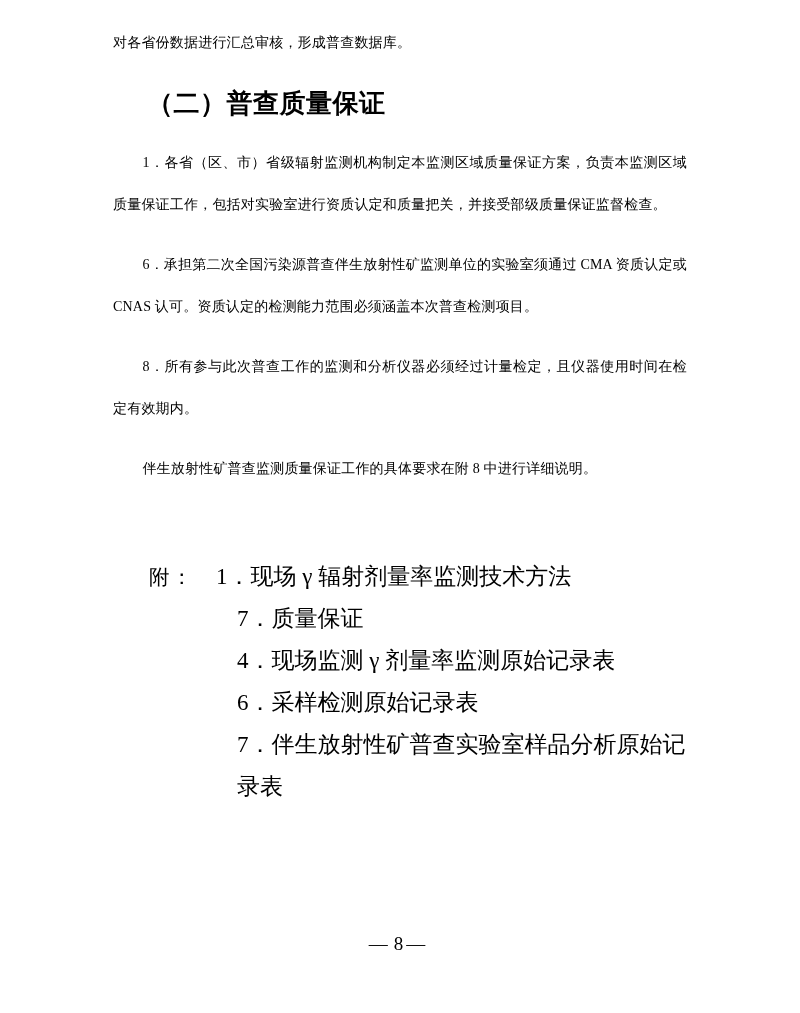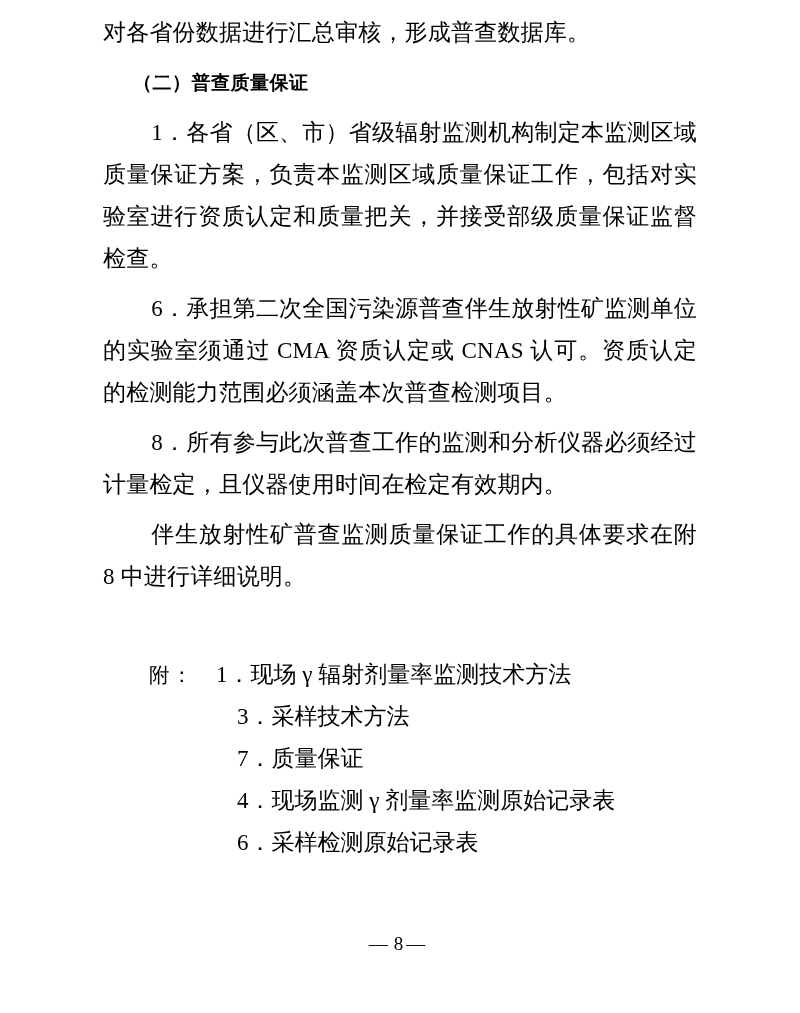--- a/index.html
+++ b/index.html
@@ -19,33 +19,33 @@
     position: relative;
     width: 800px;
     height: 1013px;
     box-sizing: border-box;
     padding: 0 95px;
   }
   .doc-body {
     padding-top: 4px;
   }
   p.para {
-    margin: 8px;
-    font-size: 23px;
+    margin: 18px;
+    font-size: 14px;
     line-height: 42px;
     text-align: justify;
     text-justify: inter-ideograph;
     letter-spacing: 0.2px;
   }
   p.indent {
     text-indent: 2.1em;
   }
   .heading {
     margin: 0;
-    font-size: 19px;
+    font-size: 26px;
     line-height: 42px;
     font-weight: bold;
     font-family: "Liberation Sans", "DejaVu Sans", sans-serif;
     text-indent: 2em;
     letter-spacing: 0.5px;
   }
   .gap-block { height: 48px; }
   .attach-wrap {
     margin: 0;
     padding-left: 54px;
@@ -96,24 +96,24 @@
     <p class="para indent">8．所有参与此次普查工作的监测和分析仪器必须经过计量检定，且仪器使用时间在检定有效期内。</p>
     <p class="para indent">伴生放射性矿普查监测质量保证工作的具体要求在附 8 中进行详细说明。</p>
 
     <div class="gap-block"></div>
 
     <div class="attach-wrap">
       <div class="attach-head-row">
         <span class="attach-label">附：</span>
         <span class="attach-item first">1．现场 γ 辐射剂量率监测技术方法</span>
       </div>
-      <div class="attach-item">3．采样技术方法</div>
       <div class="attach-item">7．质量保证</div>
       <div class="attach-item">4．现场监测 γ 剂量率监测原始记录表</div>
       <div class="attach-item">6．采样检测原始记录表</div>
+      <div class="attach-item">7．伴生放射性矿普查实验室样品分析原始记录表</div>
     </div>
 
   </div>
 
   <div class="footer">
     <span class="pad">—</span><span>8</span><span class="pad">—</span>
   </div>
 </div>
 
 </body></html>

